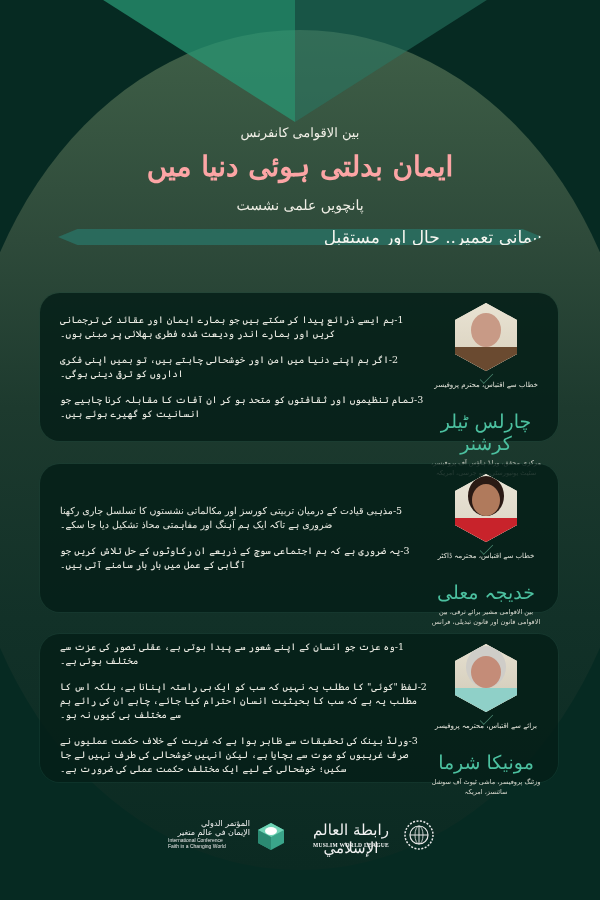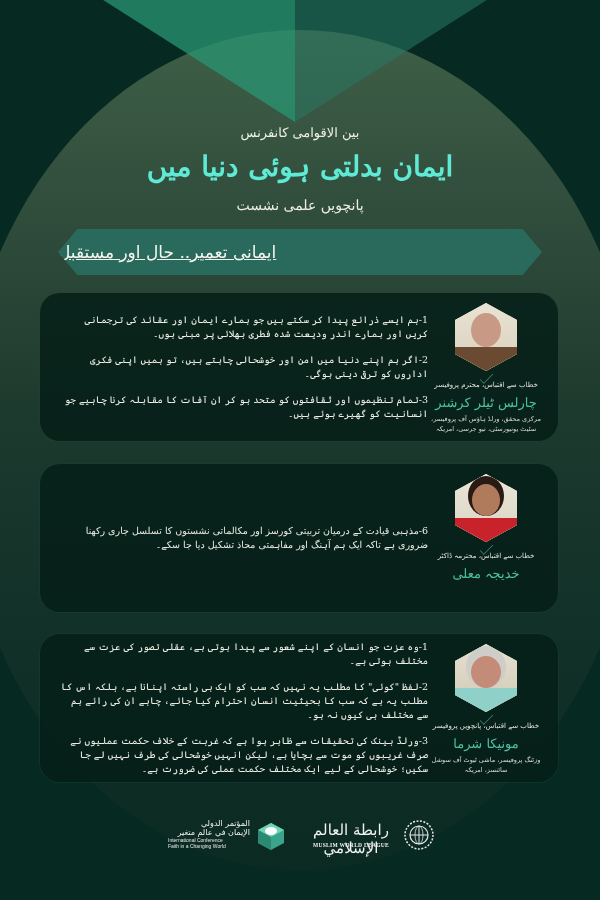--- a/index.html
+++ b/index.html
@@ -17,62 +17,62 @@
   }
   .top-tri {
     position:absolute; left:100px; top:-2px; width:390px; height:124px;
     clip-path:polygon(0 0, 100% 0, 50% 100%);
   }
   .top-tri .l { position:absolute; left:0; top:0; width:50%; height:100%; background:rgba(40,150,115,0.75); }
   .top-tri .r { position:absolute; right:0; top:0; width:50%; height:100%; background:rgba(40,120,100,0.55); }
 
   .header { position:absolute; left:0; right:0; top:125px; text-align:center; direction:rtl; }
   .conf-label { font-size:13px; color:#f0efe6; font-family:"DejaVu Serif", serif; }
-  .main-title { margin-top:10px; font-size:28px; font-weight:bold; color:#5eead4; font-family:"DejaVu Serif", serif; }
+  .main-title { margin-top:10px; font-size:28px; font-weight:bold; color:#fca5a5; font-family:"DejaVu Serif", serif; }
   .session { margin-top:14px; font-size:14px; color:#f0efe6; font-family:"DejaVu Serif", serif; }
 
   .band {
-    position:absolute; left:58px; top:229px; width:484px; height:46px;
+    position:absolute; left:58px; top:229px; width:484px; height:16px;
     background:#2a6a5c;
     clip-path:polygon(4% 0, 96% 0, 100% 50%, 96% 100%, 4% 100%, 0 50%);
-    display:flex; align-items:center; justify-content:flex-start;text-decoration:underline;
+    display:flex; align-items:center; justify-content:flex-end;
   }
   .band-title { direction:rtl; font-size:17px; color:#f6f6f0; font-family:"DejaVu Serif", serif; }
 
   .card {
     position:absolute; left:40px; width:518px; height:148px;
     background:rgba(5,30,24,0.85);
     border-radius:20px;
     box-shadow:0 0 0 1px rgba(30,70,58,0.35);
   }
   .card .points {
     position:absolute; left:20px; right:130px; top:0; bottom:0;
     display:flex; flex-direction:column; justify-content:center; gap:12px;
-    direction:rtl; text-align:right;
+    direction:rtl; text-align:left;
   }
   .card .point { font-size:9.5px; line-height:14px; color:#eeeee6; font-family:"DejaVu Serif", serif; }
   .card .speaker {
     position:absolute; right:14px; top:10px; width:116px;
     display:flex; flex-direction:column; align-items:center; direction:rtl; text-align:center;
   }
   .hex {
     width:62px; height:68px;
     clip-path:polygon(50% 0, 100% 25%, 100% 75%, 50% 100%, 0 75%, 0 25%);
     background:#ece6d6; position:relative; overflow:hidden;
   }
   .hex .photo-bg { position:absolute; inset:0; }
   .hex .face { position:absolute; border-radius:50%; }
   .hex .body-shape { position:absolute; left:0; right:0; bottom:0; height:36%; }
   .chev {
     width:18px; height:7px; margin-top:2px;
     border-left:1px solid #4b8a72; border-bottom:1px solid #4b8a72;
     transform:rotate(-45deg) scale(0.7); transform-origin:center;
   }
   .sp-role { margin-top:0; font-size:7px; color:#e5e5dc; font-family:"DejaVu Serif", serif; }
-  .sp-name { margin-top:6px; font-size:13px; color:#4cc1a0; font-family:"DejaVu Serif", serif; }
+  .sp-name { margin-top:21px; font-size:19px; color:#4cc1a0; font-family:"DejaVu Serif", serif; }
   .sp-affil { margin-top:4px; font-size:6.5px; line-height:10px; color:#d9d9cf; font-family:"DejaVu Serif", serif; }
 
   .footer { position:absolute; left:0; right:4px; top:815px; height:40px; }
   .logo-conf { position:absolute; left:168px; top:4px; width:120px; height:36px; }
   .conf-text { position:absolute; left:0; top:0; width:82px; text-align:left; }
   .conf-ar { font-size:8px; line-height:9px; color:#f0f0f0; direction:rtl; text-align:right; }
   .conf-en { font-size:5px; line-height:6px; color:#e8e8e8; font-family:"Liberation Sans", sans-serif; }
   .cube { position:absolute; left:88px; top:2px; width:30px; height:30px; }
   .logo-mwl { position:absolute; left:305px; top:4px; width:130px; height:36px; }
   .mwl-ar { position:absolute; left:0; top:2px; width:92px; text-align:center; font-size:15px; color:#f2f2f2; direction:rtl; font-family:"DejaVu Serif", serif; }
@@ -114,48 +114,50 @@
     </div>
     <div class="chev"></div>
     <div class="sp-role">خطاب سے اقتباس، محترم پروفیسر</div>
     <div class="sp-name">چارلس ٹیلر کرشنر</div>
     <div class="sp-affil">مرکزی محقق، ورلڈ ہاؤس آف پروفیسر، سٹیٹ یونیورسٹی، نیو جرسی، امریکہ</div>
   </div>
 </div>
 
 <div class="card" style="top:464px;">
   <div class="points">
-    <div class="point">6-مذہبی قیادت کے درمیان تربیتی کورسز اور مکالماتی نشستوں کا تسلسل جاری رکھنا ضروری ہے تاکہ ایک ہم آہنگ اور مفاہمتی محاذ تشکیل دیا جا سکے۔</div>
+    <div class="point">5-مذہبی قیادت کے درمیان تربیتی کورسز اور مکالماتی نشستوں کا تسلسل جاری رکھنا ضروری ہے تاکہ ایک ہم آہنگ اور مفاہمتی محاذ تشکیل دیا جا سکے۔</div>
+    <div class="point">3-یہ ضروری ہے کہ ہم اجتماعی سوچ کے ذریعے ان رکاوٹوں کے حل تلاش کریں جو آگاہی کے عمل میں بار بار سامنے آتی ہیں۔</div>
   </div>
   <div class="speaker">
     <div class="hex">
       <div class="photo-bg" style="background:linear-gradient(180deg,#ebe6d8 0%,#d9d3c2 100%);"></div>
       <div class="face" style="left:17px;top:10px;width:28px;height:32px;background:#b07a5c;box-shadow:0 -4px 0 4px #2a1a14;"></div>
       <div class="body-shape" style="background:#c8232b;"></div>
     </div>
     <div class="chev"></div>
     <div class="sp-role">خطاب سے اقتباس، محترمہ ڈاکٹر</div>
     <div class="sp-name">خدیجہ معلی</div>
+    <div class="sp-affil">بین الاقوامی مشیر برائے ترقی، بین الاقوامی قانون اور قانون تبدیلی، فرانس</div>
   </div>
 </div>
 
 <div class="card" style="top:634px;">
   <div class="points">
     <div class="point">1-وہ عزت جو انسان کے اپنے شعور سے پیدا ہوتی ہے، عقلی تصور کی عزت سے مختلف ہوتی ہے۔</div>
     <div class="point">2-لفظ "کوئی" کا مطلب یہ نہیں کہ سب کو ایک ہی راستہ اپنانا ہے، بلکہ اس کا مطلب یہ ہے کہ سب کا بحیثیت انسان احترام کیا جائے، چاہے ان کی رائے ہم سے مختلف ہی کیوں نہ ہو۔</div>
     <div class="point">3-ورلڈ بینک کی تحقیقات سے ظاہر ہوا ہے کہ غربت کے خلاف حکمت عملیوں نے صرف غریبوں کو موت سے بچایا ہے، لیکن انہیں خوشحالی کی طرف نہیں لے جا سکیں؛ خوشحالی کے لیے ایک مختلف حکمت عملی کی ضرورت ہے۔</div>
   </div>
   <div class="speaker">
     <div class="hex">
       <div class="photo-bg" style="background:linear-gradient(180deg,#e6e0d0 0%,#cfc8b6 100%);"></div>
       <div class="face" style="left:16px;top:12px;width:30px;height:32px;background:#c48c78;box-shadow:0 -5px 0 5px #cfcdc8;"></div>
       <div class="body-shape" style="background:#8fd0c8;"></div>
     </div>
     <div class="chev"></div>
-    <div class="sp-role">خطاب سے اقتباس، پانچویں پروفیسر</div>
+    <div class="sp-role">برائے سے اقتباس، محترمہ پروفیسر</div>
     <div class="sp-name">مونیکا شرما</div>
     <div class="sp-affil">وزٹنگ پروفیسر، ماشی ٹیوٹ آف سوشل سائنسز، امریکہ</div>
   </div>
 </div>
 
 <div class="footer">
   <div class="logo-conf">
     <div class="conf-text">
       <div class="conf-ar">المؤتمر الدولي</div>
       <div class="conf-ar">الإيمان في عالم متغير</div>

